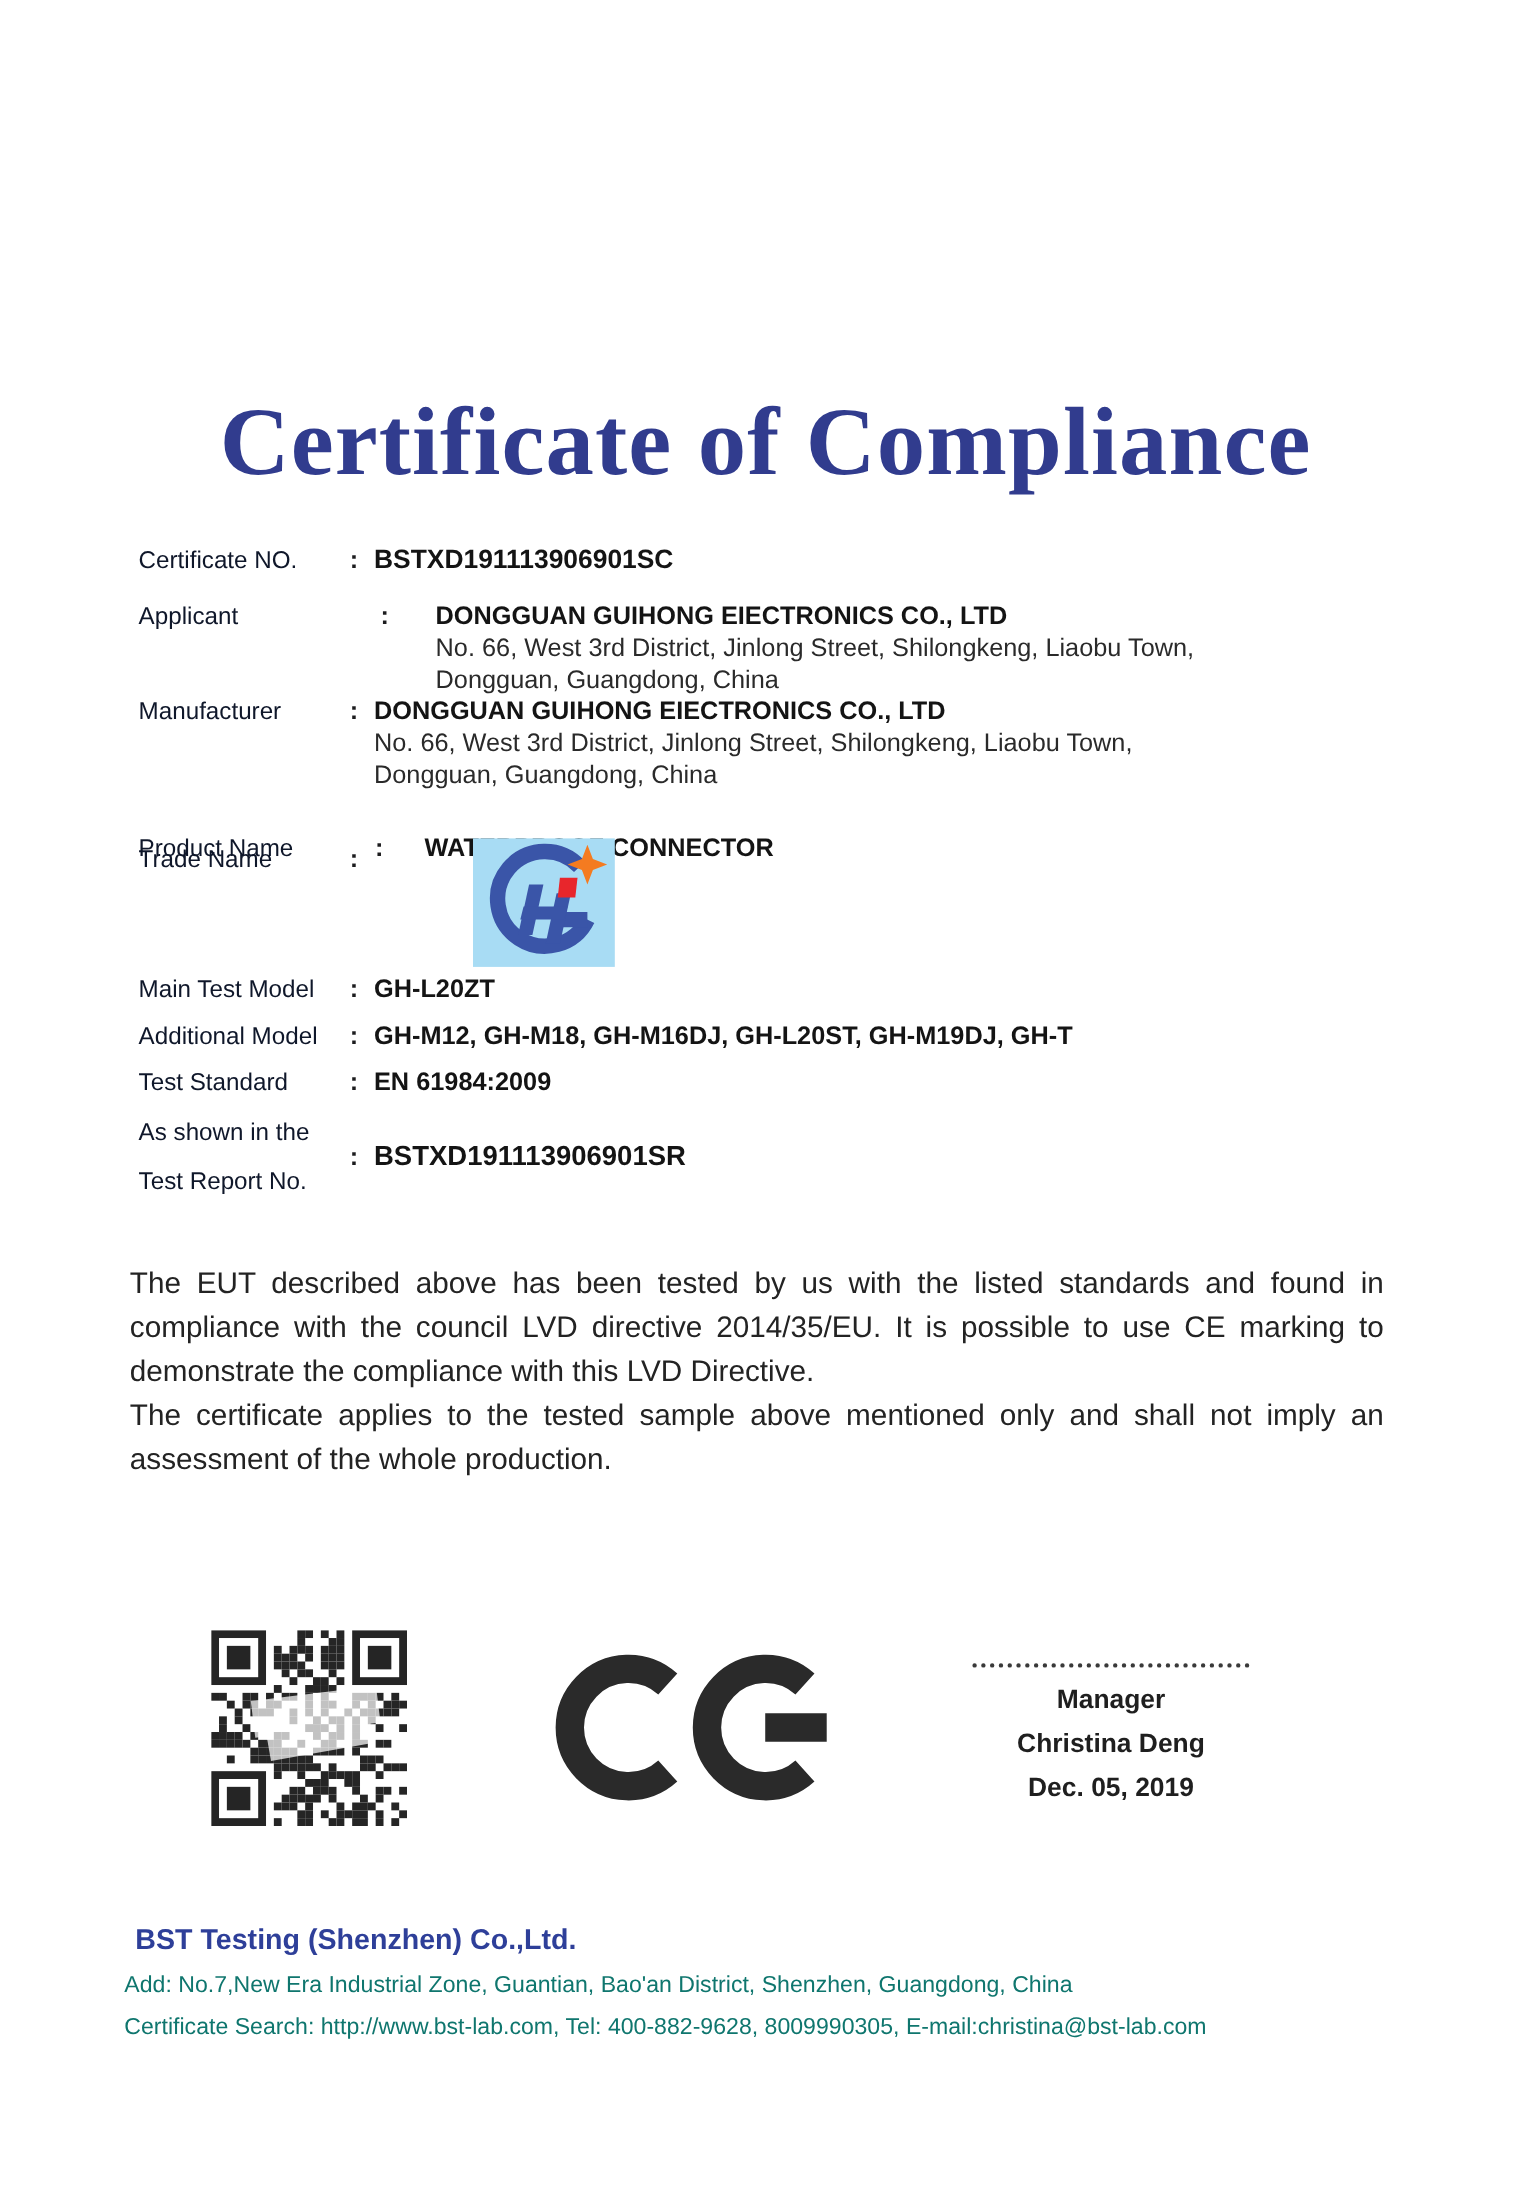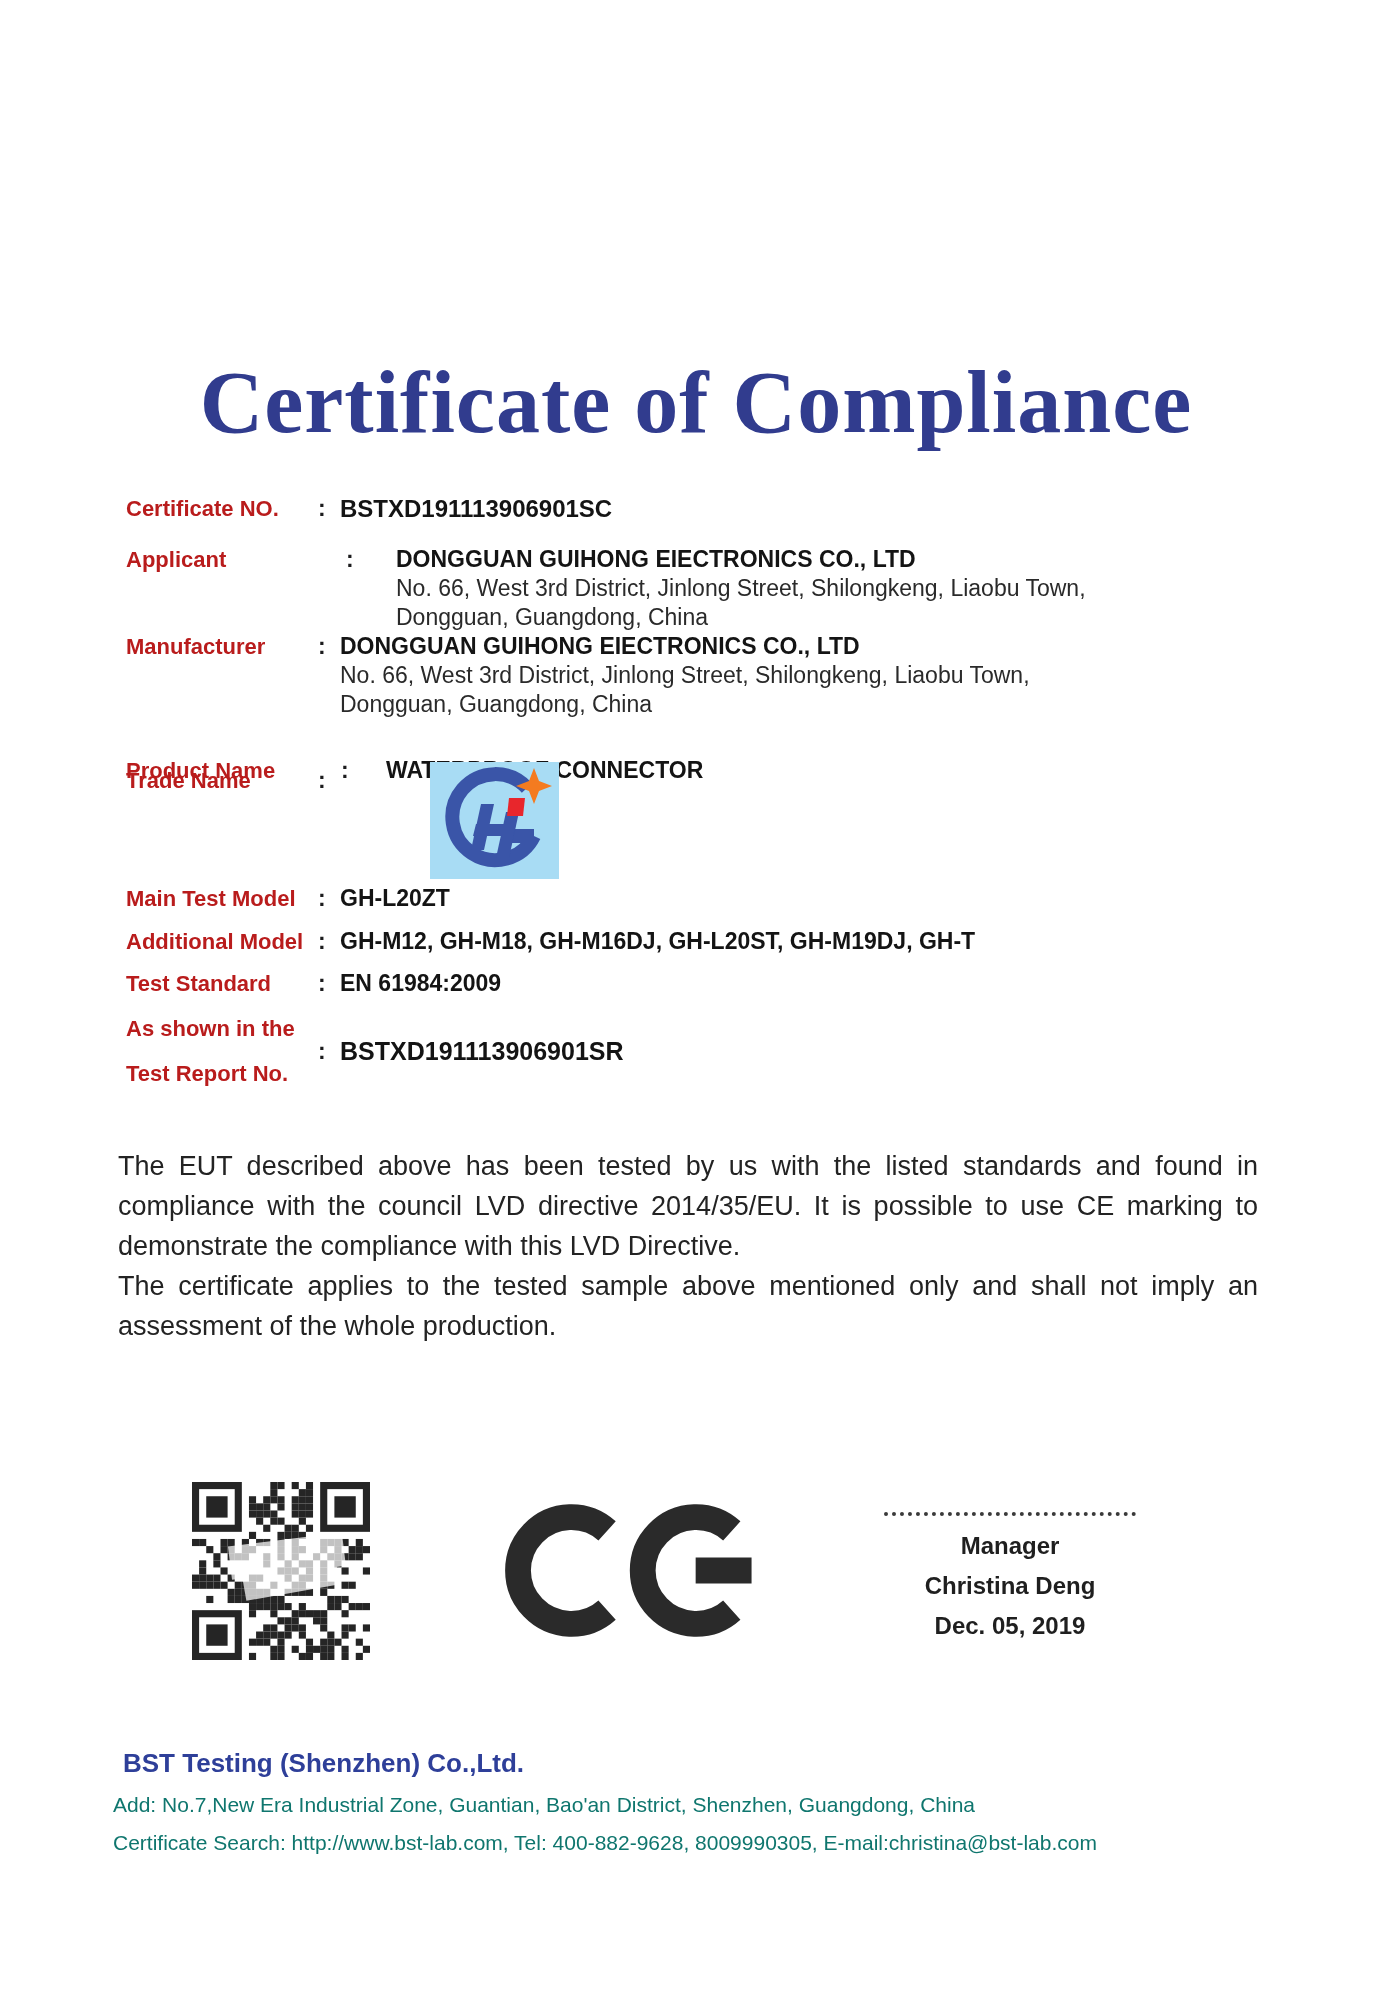--- a/index.html
+++ b/index.html
@@ -26,23 +26,23 @@
     position:absolute;
     left:126px;
     display:flex;
     align-items:flex-start;
     font-size:23px;
     line-height:29px;
   }
   .row .lbl{
     width:192px;
     flex:0 0 192px;
-    font-weight:bold;
+    font-weight:normal;
     font-size:22px;
-    color:#b91c1c;
+    color:#0f172a;
   }
   .row .colon{
     width:22px;
     flex:0 0 22px;
     font-weight:bold;
     text-align:left;
   }
   .row .val{
     font-weight:bold;
     color:#141414;

